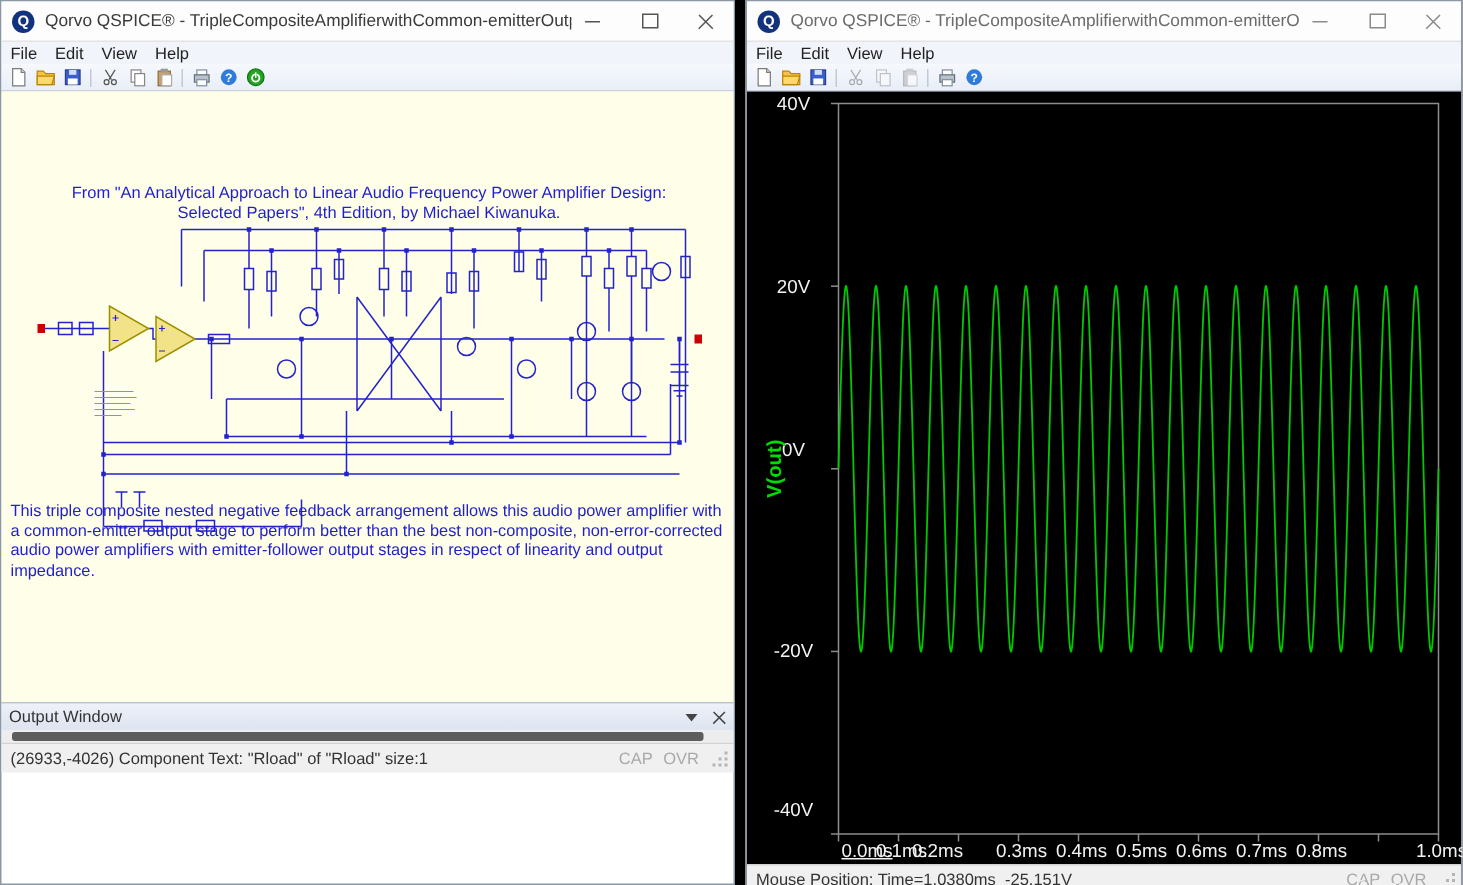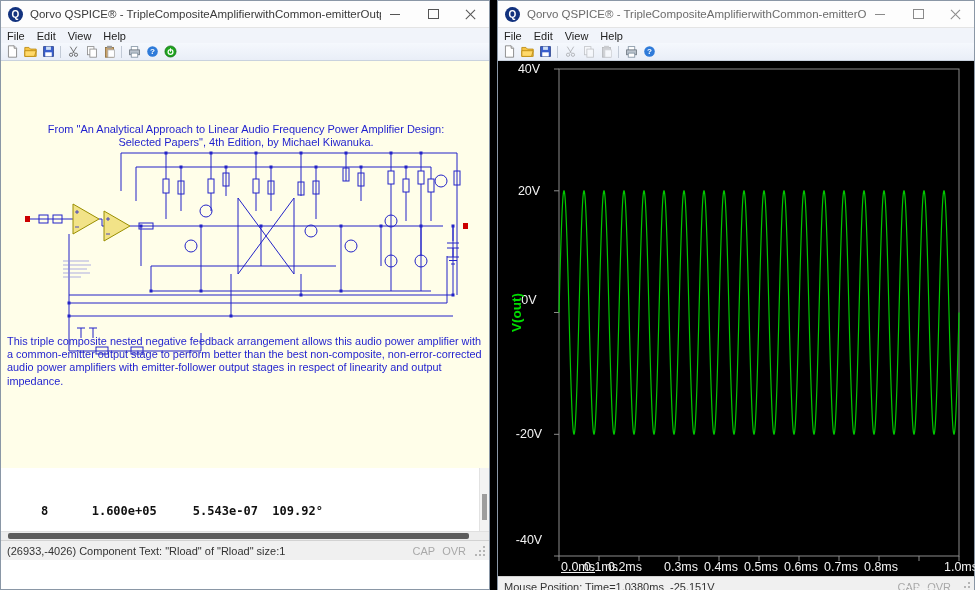--- a/index.html
+++ b/index.html
@@ -261,29 +261,25 @@
         <path d="M62 200 H88 M62 204 H90 M62 208 H86 M62 212 H89 M62 216 H80"></path>
       </g>
     </svg>
     <div class="sch-heading">
       <div>From "An Analytical Approach to Linear Audio Frequency Power Amplifier Design:</div>
       <div>Selected Papers", 4th Edition, by Michael Kiwanuka.</div>
     </div>
     <div class="sch-note">This triple composite nested negative feedback arrangement allows this audio power amplifier with a common-emitter output stage to perform better than the best non-composite, non-error-corrected audio power amplifiers with emitter-follower output stages in respect of linearity and output impedance.</div>
   </div>
 
-  <div class="ow-content">
-    <div class="ow-text">
-      <div>     8      1.600e+05     5.543e-07  109.92°</div>
-      
-      
-    </div>
-    <div class="ow-vscroll">
-        <div class="ow-vthumb"></div>
-      </div>
+  <div class="ow-titlebar">
+    <span>Output Window</span>
+    <span class="sp"></span>
+    <span class="ow-caret"></span>
+    <span class="ow-close"></span>
   </div>
   <div class="ow-hscroll">
       <div class="ow-hthumb"></div>
     </div>
 
 
   <div class="statusbar">
     <span>(26933,-4026) Component Text: "Rload" of "Rload" size:1</span>
     <span class="sp"></span>
     <span class="caps">CAP</span>

